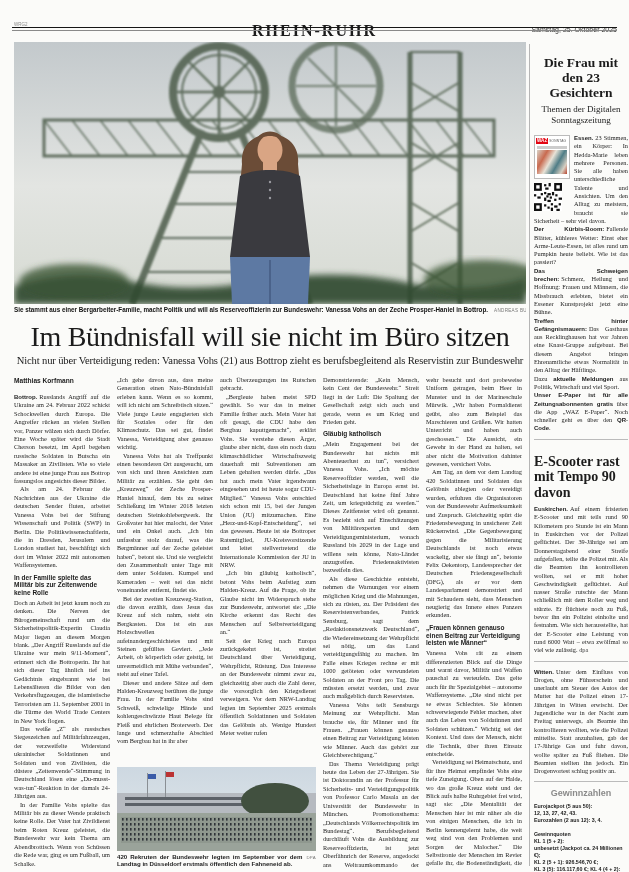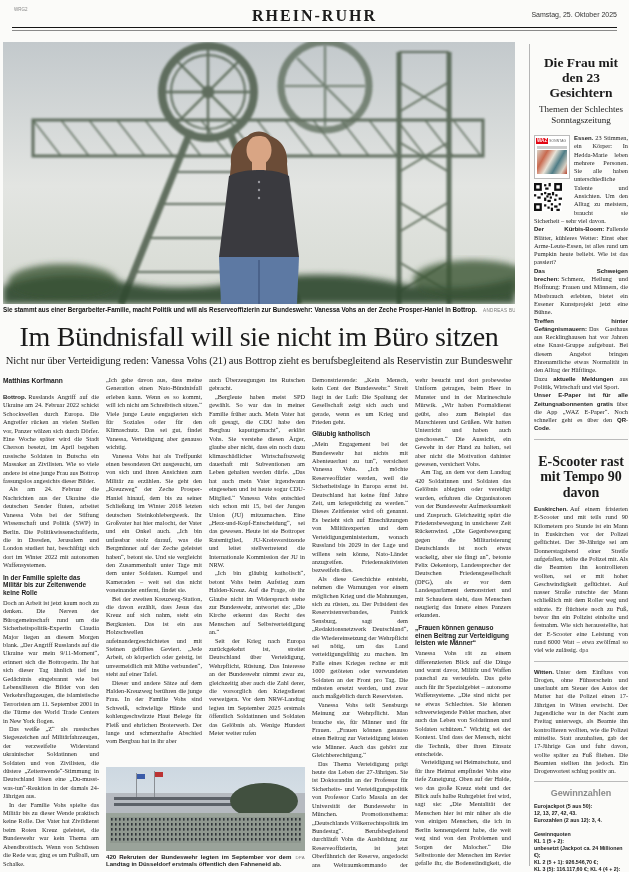--- a/index.html
+++ b/index.html
@@ -3,30 +3,30 @@
 <meta charset="utf-8">
 <style>
   html,body{margin:0;padding:0;}
   body{
     width:629px;height:872px;position:relative;overflow:hidden;
     background:#fbfbf9;color:#1c1c1c;
     font-family:"Liberation Serif",serif;
     -webkit-font-smoothing:antialiased;
   }
   
-  .hdr{position:absolute;top:5px;left:12px;right:12px;height:22px;}
+  .hdr{position:absolute;top:20px;left:12px;right:12px;height:22px;}
   .hdr .code{position:absolute;left:2px;top:2px;font:4.5px "Liberation Sans",sans-serif;color:#888;}
   .hdr .section{position:absolute;left:0;right:0;top:2px;text-align:center;
     font:700 16px "Liberation Serif",serif;letter-spacing:2px;}
   .hdr .date{position:absolute;right:0;top:6px;font:7px "Liberation Sans",sans-serif;color:#333;}
   .rule1{position:absolute;top:27px;left:12px;right:12px;border-top:1.6px solid #161616;}
   .rule2{position:absolute;top:30px;left:12px;right:12px;border-top:0.6px solid #8a8a8a;}
 
   
-  .main{position:absolute;top:42px;left:3px;width:512px;height:826px;}
+  .main{position:absolute;top:42px;left:14px;width:512px;height:826px;}
   .vdiv{position:absolute;top:44px;bottom:6px;left:529px;border-left:0.6px solid #b5b5b5;}
   .sidebar{position:absolute;top:53px;left:534px;width:94px;height:824px;overflow:hidden;}
 
   
   .leadphoto{position:relative;width:512px;height:262px;overflow:hidden;background:#cfd3d4;}
   .leadcap{display:flex;align-items:baseline;white-space:nowrap;overflow:hidden;
     font:700 6.3px/11px "Liberation Sans",sans-serif;color:#111;}
   .leadcap .credit{margin-left:auto;padding-left:6px;font:4.6px "Liberation Sans",sans-serif;font-weight:400;color:#777;letter-spacing:.3px;}
 
   
@@ -62,21 +62,21 @@
   .floatmedia{float:left;width:36px;margin:1px 4px 2px 0;}
   .cover{width:34px;height:42px;border:0.6px solid #bbb;background:#fff;position:relative;overflow:hidden;}
   .cover .brandrow{display:flex;align-items:center;gap:1px;padding:2px 1px 1px 1px;}
   .cover .brand{background:#e30613;color:#fff;font:700 4.6px/5.5px "Liberation Sans",sans-serif;padding:0 1px;}
   .cover .suffix{font:3.2px "Liberation Sans",sans-serif;color:#555;letter-spacing:.2px;}
   .cover .covhead{height:3px;margin:1px 2px;background:#ccc;}
   .cover .covimg{height:24px;margin:1px 2px;background:
     linear-gradient(120deg,#d8d3c8 0%,#c96a4f 25%,#e8e2d6 45%,#4f7d86 65%,#d8cfc2 85%,#b8452f 100%);}
   .qr{margin-top:4px;width:28px;height:28px;}
   .sb-rule{border-top:0.6px solid #bbb;margin:6px 0;}
-  .sb-h2{font:700 14px/15.5px "Liberation Serif",serif;text-align:center;margin:14px 0 5px;}
+  .sb-h2{font:700 14px/15.5px "Liberation Serif",serif;text-align:left;margin:14px 0 5px;}
   .sig{color:#444;}
   .lotto-h{font:700 9px "Liberation Sans",sans-serif;color:#8a8a8a;text-align:center;margin:5px 16px 5px;}
   .lotto{font:700 5.3px/6.9px "Liberation Sans",sans-serif;color:#222;white-space:pre-line;text-align:left;}
   .clearfix::after{content:"";display:block;clear:both;}
 </style>
 </head>
 <body>
 
 <div class="hdr">
   <span class="code">WRG2</span>
@@ -227,21 +227,21 @@
         <span class="credit">DPA</span>
         <span>420 Rekruten der Bundeswehr legten im September vor dem Landtag in Düsseldorf erstmals öffentlich den Fahneneid ab.</span>
       </div>
     </div>
   </div>
 </div>
 
 <div class="sidebar">
 
   <div class="sb-h1">Die Frau mit den 23 Gesichtern</div>
-  <div class="sb-sub">Themen der Schlechtes Sonntagszeitung</div>
+  <div class="sb-sub">Themen der Digitalen Sonntagszeitung</div>
 
   <div class="sb-body clearfix">
     <div class="floatmedia">
       <div class="cover">
         <div class="brandrow">
           <span class="brand">WAZ</span>
           <span class="suffix">SONNTAG</span>
         </div>
         <div class="covhead"></div>
         <div class="covimg"></div>

